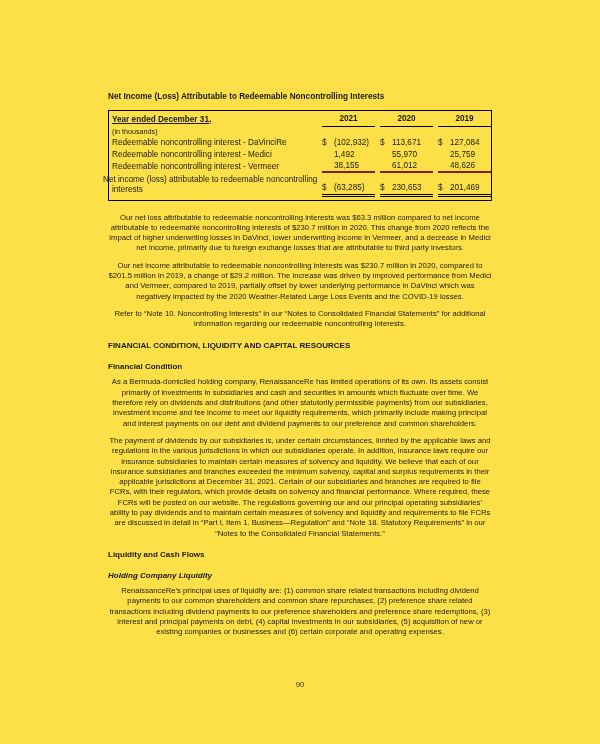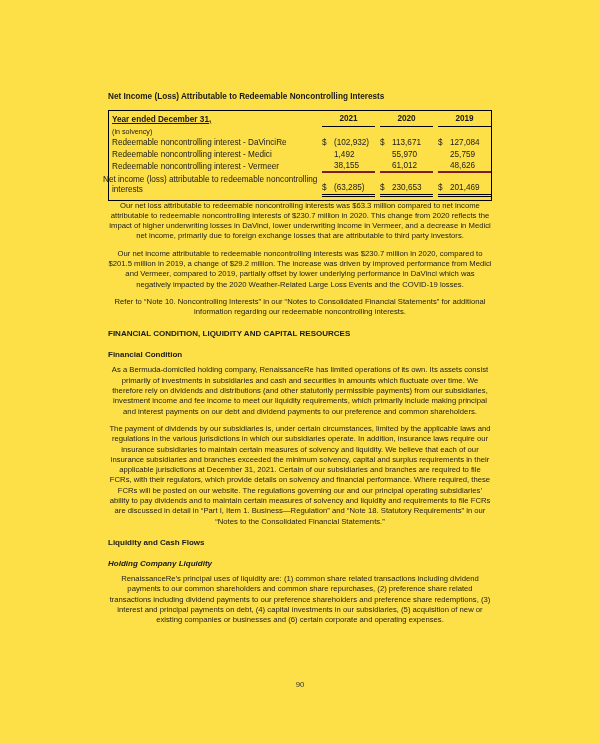--- a/index.html
+++ b/index.html
@@ -19,21 +19,21 @@
     font-size: 8.2px;
     font-weight: bold;
     margin: 0 0 8px 0;
     line-height: 10px;
   }
 
   
   .tablebox {
     border: 1.5px solid #000;
     padding: 3px 3px 3px 3px;
-    margin: 0 0 0 0;
+    margin: 0 0 12px 0;
   }
   table.fin {
     width: 100%;
     border-collapse: collapse;
     table-layout: fixed;
     font-size: 8.2px;
   }
   table.fin td {
     padding: 0;
     line-height: 10px;
@@ -127,21 +127,21 @@
         <tbody>
           <tr class="hdr">
             <td class="lbl"><span class="hdr-u">Year ended December 31,</span></td>
             <td class="yr" colspan="2">2021</td>
             <td class="gap"></td>
             <td class="yr" colspan="2">2020</td>
             <td class="gap"></td>
             <td class="yr" colspan="2">2019</td>
           </tr>
           <tr class="units">
-            <td class="lbl">(in solvency)</td>
+            <td class="lbl">(in thousands)</td>
             <td colspan="8"></td>
           </tr>
           <tr class="datarow">
             <td class="lbl">Redeemable noncontrolling interest - DaVinciRe</td>
             <td class="cur">$</td>
             <td class="num">(102,932)</td>
             <td class="gap"></td>
             <td class="cur">$</td>
             <td class="num">113,671</td>
             <td class="gap"></td>

